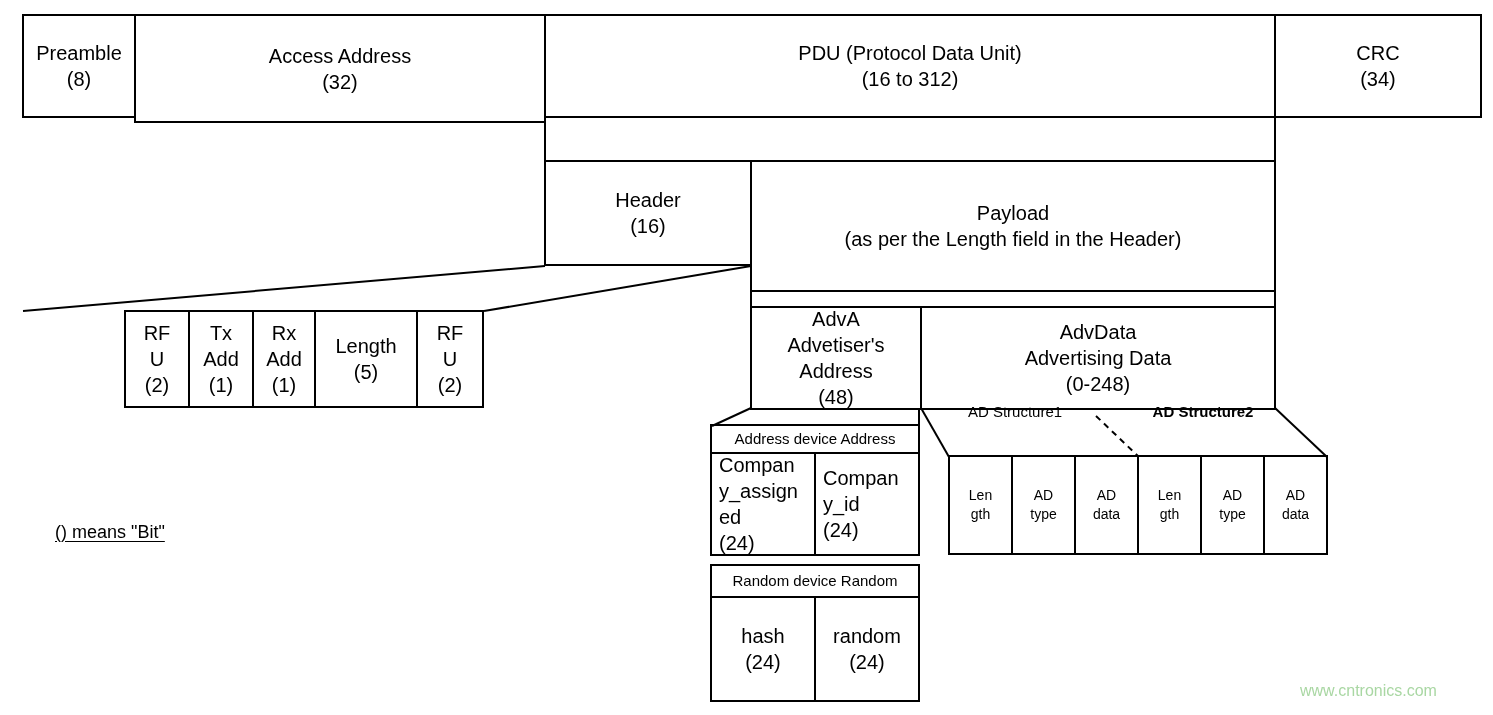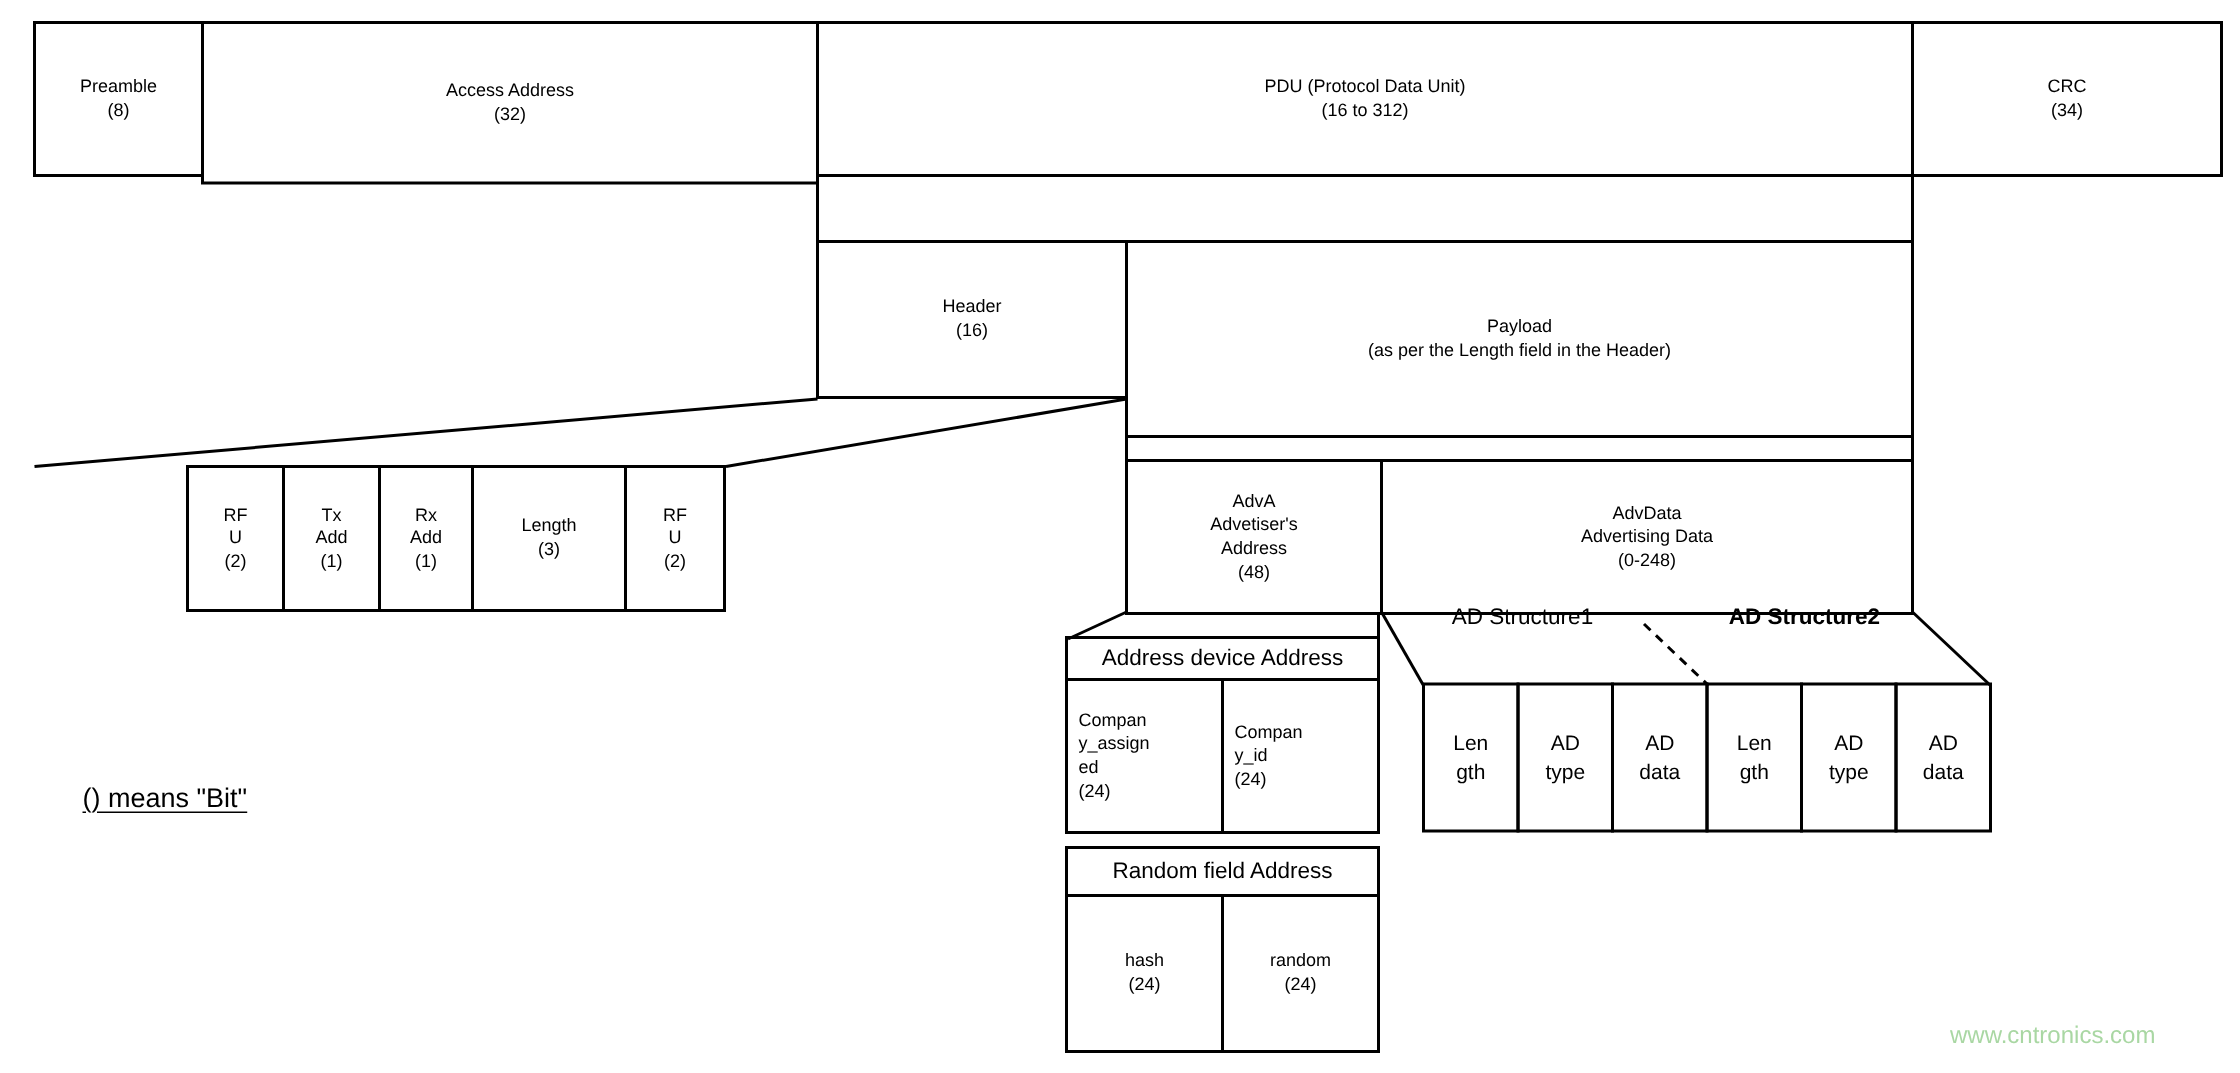--- a/index.html
+++ b/index.html
@@ -7,21 +7,21 @@
   body { font-family:"Liberation Sans", sans-serif; color:#000; }
   .stage {
     position:relative; width:1493px; height:715px;
     background:#ffffff; overflow:hidden;
   }
   svg.connectors { position:absolute; left:0; top:0; width:1493px; height:715px; }
   .box {
     position:absolute; border:2px solid #000; background:transparent;
     display:flex; align-items:center; justify-content:center;
     text-align:center; white-space:pre-line;
-    font-size:12px; line-height:1.3;
+    font-size:20px; line-height:1.3;
   }
   .box.leftalign { justify-content:flex-start; text-align:left; padding-left:7px; }
   .box.small { font-size:14px; line-height:1.35; }
   .box.thin { font-size:15px; }
   .struct-label {
     position:absolute; top:403px; width:160px; text-align:center;
     font-size:15px; white-space:pre-line;
   }
   .legend {
     position:absolute; left:55px; top:522px; font-size:18px;
@@ -73,42 +73,42 @@
   <div class="box" style="left:124px;top:310px;width:66px;height:98px">RF
 U
 (2)</div>
   <div class="box" style="left:188px;top:310px;width:66px;height:98px">Tx
 Add
 (1)</div>
   <div class="box" style="left:252px;top:310px;width:64px;height:98px">Rx
 Add
 (1)</div>
   <div class="box" style="left:314px;top:310px;width:104px;height:98px">Length
-(3)</div>
+(5)</div>
   <div class="box" style="left:416px;top:310px;width:68px;height:98px">RF
 U
 (2)</div>
 
   <div class="box" style="left:750px;top:306px;width:172px;height:104px">AdvA
 Advetiser's
 Address
 (48)</div>
   <div class="box" style="left:920px;top:306px;width:356px;height:104px">AdvData
 Advertising Data
 (0-248)</div>
 
   <div class="box thin" style="left:710px;top:424px;width:210px;height:30px">Address device Address</div>
   <div class="box leftalign" style="left:710px;top:452px;width:106px;height:104px">Compan
 y_assign
 ed
 (24)</div>
   <div class="box leftalign" style="left:814px;top:452px;width:106px;height:104px">Compan
 y_id
 (24)</div>
-  <div class="box thin" style="left:710px;top:564px;width:210px;height:34px">Random field Address</div>
+  <div class="box thin" style="left:710px;top:564px;width:210px;height:34px">Random device Random</div>
   <div class="box" style="left:710px;top:596px;width:106px;height:106px">hash
 (24)</div>
   <div class="box" style="left:814px;top:596px;width:106px;height:106px">random
 (24)</div>
 
   <div class="struct-label" style="left:935px;">AD Structure1</div>
   <div class="struct-label" style="left:1123px;font-weight:bold;">AD Structure2</div>
 
   <div class="box small" style="left:948px;top:455px;width:65px;height:100px">Len
 gth</div>

